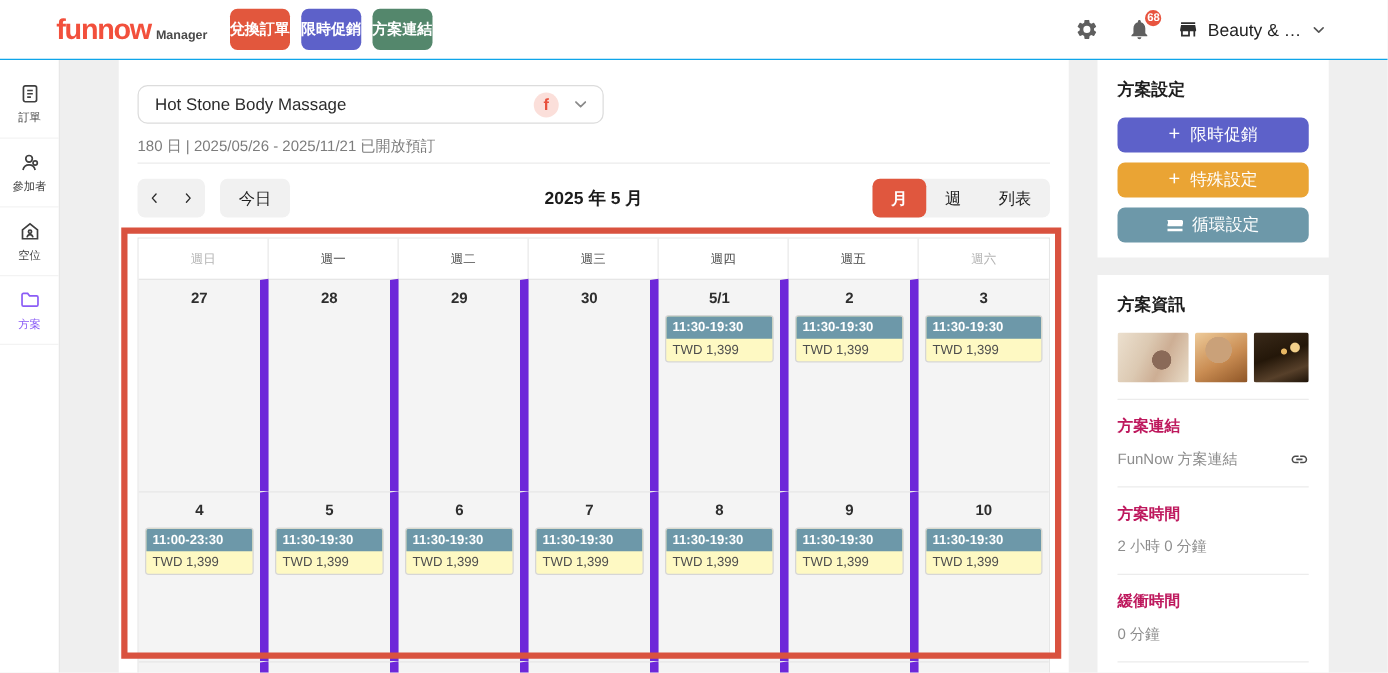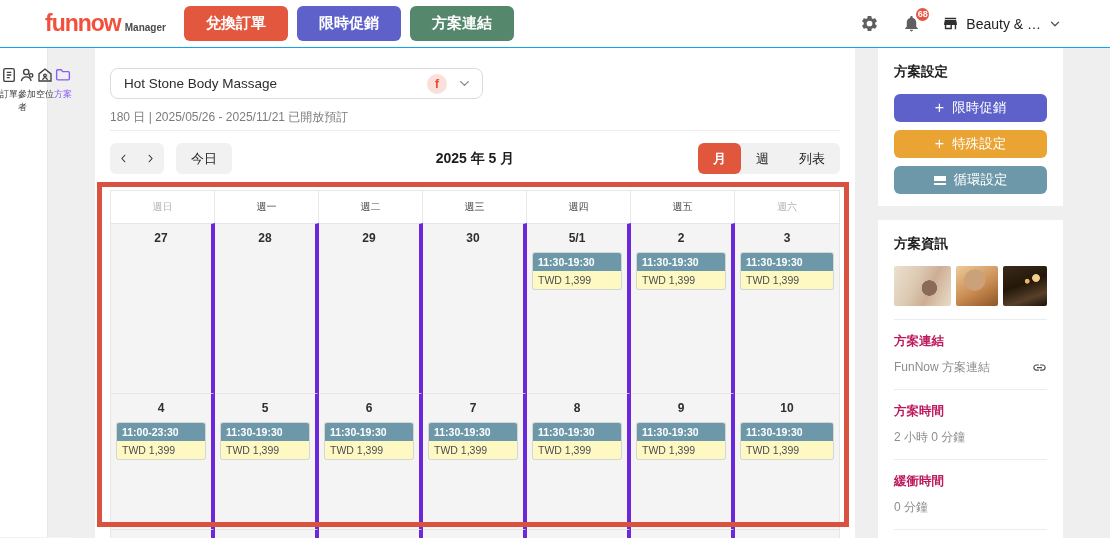--- a/index.html
+++ b/index.html
@@ -6,34 +6,34 @@
   html,body { width:1110px; height:538px; overflow:hidden;
     font-family:"Liberation Sans", sans-serif; background:#efefef; color:#222; }
 
   
   .topbar { position:absolute; left:0; top:0; width:1110px; height:48px;
     background:#fff; border-bottom:1px solid #0ea5e9; display:flex; align-items:center; z-index:20; }
   .logo-wrap { margin-left:45px; display:flex; align-items:baseline; }
   .logo-main { font-size:23px; font-weight:800; color:#f2503c; letter-spacing:-1px; }
   .logo-suffix { font-size:10px; font-weight:700; color:#4a4a4a; margin-left:4px; }
   .top-actions { display:flex; gap:9px; margin-left:18px; }
-  .top-actions button { border:none; color:#fff; font-weight:700; font-size:15px;
-    padding:8px 22px; border-radius:6px; cursor:pointer; font-family:inherit; }
+  .top-actions button { border:none; color:#fff; font-weight:700; font-size:12px;
+    padding:8px 0; border-radius:6px; cursor:pointer; font-family:inherit; }
   .top-right { margin-left:auto; margin-right:48px; display:flex; align-items:center; gap:20px; }
   .icon-btn { position:relative; width:22px; height:22px; display:flex; align-items:center;
     justify-content:center; color:#5a5a5a; cursor:pointer; }
   .badge { position:absolute; top:-7px; right:-9px; background:#e8543f; color:#fff;
     font-size:9px; font-weight:700; min-width:17px; height:17px; border-radius:9px;
     display:flex; align-items:center; justify-content:center; border:2px solid #fff; }
   .account { display:flex; align-items:center; gap:7px; cursor:pointer; }
   .account-label { font-size:14px; color:#222; }
 
   
   .sidenav { position:absolute; left:0; top:48px; width:48px; bottom:0; background:#fff;
-    border-right:1px solid #e7e7e7; display:flex; flex-direction:row; align-items:stretch; padding-top:8px; z-index:10; }
+    border-right:1px solid #e7e7e7; display:flex; flex-direction:column; align-items:stretch; padding-top:8px; z-index:10; }
   .side-item { display:flex; flex-direction:column; align-items:center; gap:4px;
     padding:10px 0 9px; color:#3f3f3f; cursor:pointer; border-bottom:1px solid #f3f3f3; }
   .side-item .lbl { font-size:9px; }
   .side-item.active { color:#8b5cf6; }
   .side-item svg { stroke:currentColor; }
 
   
   .main-card { position:absolute; left:95px; top:48px; width:760px; height:490px;
     background:#fff; overflow:hidden; }
   .plan-select { position:absolute; left:15px; top:20px; width:373px; height:31px;
@@ -62,21 +62,21 @@
   .view-seg.active { color:#fff; font-weight:700; }
 
   
   .calendar { position:absolute; left:15px; right:15px; top:142px; border:1px solid #e6e6e6; }
   .cal-head { display:grid; grid-template-columns:repeat(7,1fr); background:#fff; }
   .wd { height:32px; display:flex; align-items:center; justify-content:center;
     font-size:10px; color:#4a4a4a; border-right:1px solid #e9e9e9; }
   .wd:last-child { border-right:none; }
   .wd.muted { color:#b3b3b3; }
   .cal-row { display:grid; grid-template-columns:repeat(7,1fr); }
-  .cell { background:#f4f4f4; border-top:1px solid #e6e6e6; border-right:4px solid #6d28d9;
+  .cell { background:#f4f4f4; border-top:1px solid #e6e6e6; border-right:7px solid #6d28d9;
     padding:7px 6px 0; }
   .cell:last-child { border-right:none; }
   .row-1 .cell { height:170px; }
   .row-2 .cell { height:136px; }
   .row-3 .cell { height:60px; }
   .day-num { text-align:center; font-size:12px; font-weight:700; color:#2e2e2e; }
   .chip { margin-top:8px; border-radius:2px; overflow:hidden; cursor:pointer;
     box-shadow:0 0 0 1px #d6d6d6; background:#fef9c3; }
   .chip-time { background:#6d98a9; color:#fff; font-size:10.5px; font-weight:700;
     padding:3px 5px; }

